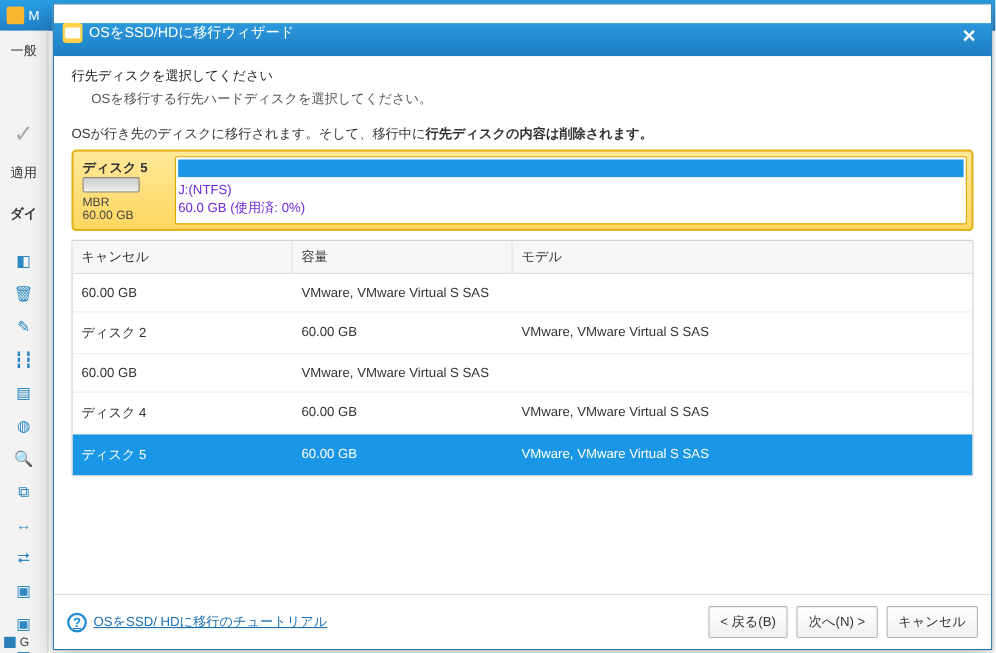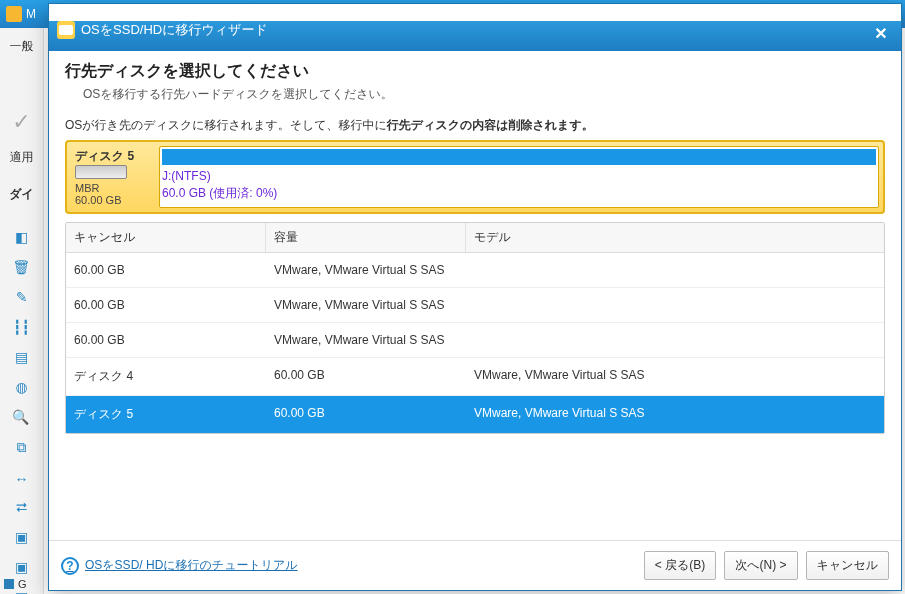--- a/index.html
+++ b/index.html
@@ -21,21 +21,21 @@
 
 
 .modal { position: absolute; top: 3px; left: 48px; width: 854px; height: 588px; border: 1px solid #1e75ad; background: #fff; box-shadow: 0 6px 20px rgba(0,0,0,0.25); display: flex; flex-direction: column; }
 .modal-title { height: 30px; background: linear-gradient(#2b99dc, #1e7dc2); display: flex; align-items: flex-start; padding: 0 8px; color: #fff; font-size: 13px; gap: 6px; margin-top: 17px; }
 .modal-title .title-icon { width: 18px; height: 18px; background: #ffd24a; border-radius: 3px; position:relative; }
 .modal-title .title-icon::after{content:"";position:absolute;top:4px;left:2px;width:14px;height:10px;background:#fff;border-radius:2px;}
 .modal-title .spacer { flex: 1; }
 .modal-title .close { width: 24px; height: 24px; display: flex; align-items: center; justify-content: center; cursor: pointer; font-size: 16px; font-weight: bold; }
 
 .modal-content { flex: 1; padding: 10px 16px 0 16px; overflow: hidden; display: flex; flex-direction: column; }
-.heading { font-size: 16px; font-weight: bold; color: #222; margin-bottom: 4px; }
+.heading { font-size: 12px; font-weight: normal; color: #222; margin-bottom: 4px; }
 .subheading { font-size: 12px; color: #555; margin-left: 18px; margin-bottom: 14px; }
 .explain { font-size: 12px; color: #333; margin-bottom: 6px; }
 .explain b { font-weight: bold; }
 
 
 .disk-card { border: 2px solid #e3b318; background: linear-gradient(#ffe89a, #ffd760); border-radius: 4px; padding: 4px; display: flex; gap: 6px; margin-bottom: 8px; }
 .disk-card-left { width: 82px; padding: 2px 4px; display: flex; flex-direction: column; font-size: 11px; color: #444; }
 .disk-card-left .dname { font-weight: bold; font-size: 12px; color: #333; }
 .disk-card-left .dimg { width: 52px; height: 14px; background: linear-gradient(#ccc,#eee); border:1px solid #888; border-radius:2px; margin-bottom:3px;}
 .disk-card-right { flex: 1; background: #fff; border: 1px solid #d8a800; border-radius: 2px; padding: 2px; display: flex; flex-direction: column; }
@@ -138,20 +138,21 @@
         <div class="col-disk">キャンセル</div>
         <div class="col-cap">容量</div>
         <div class="col-model">モデル</div>
       </div>
       <div class="list-body" id="list-body">
           <div class="row">
             <div class="col-cap">60.00 GB</div>
             <div class="col-model">VMware, VMware Virtual S SAS</div>
           </div>
           <div class="row">
+            <div class="col-disk">ディスク 2</div>
             <div class="col-cap">60.00 GB</div>
             <div class="col-model">VMware, VMware Virtual S SAS</div>
           </div>
           <div class="row">
             <div class="col-cap">60.00 GB</div>
             <div class="col-model">VMware, VMware Virtual S SAS</div>
           </div>
           <div class="row">
             <div class="col-disk">ディスク 4</div>
             <div class="col-cap">60.00 GB</div>

